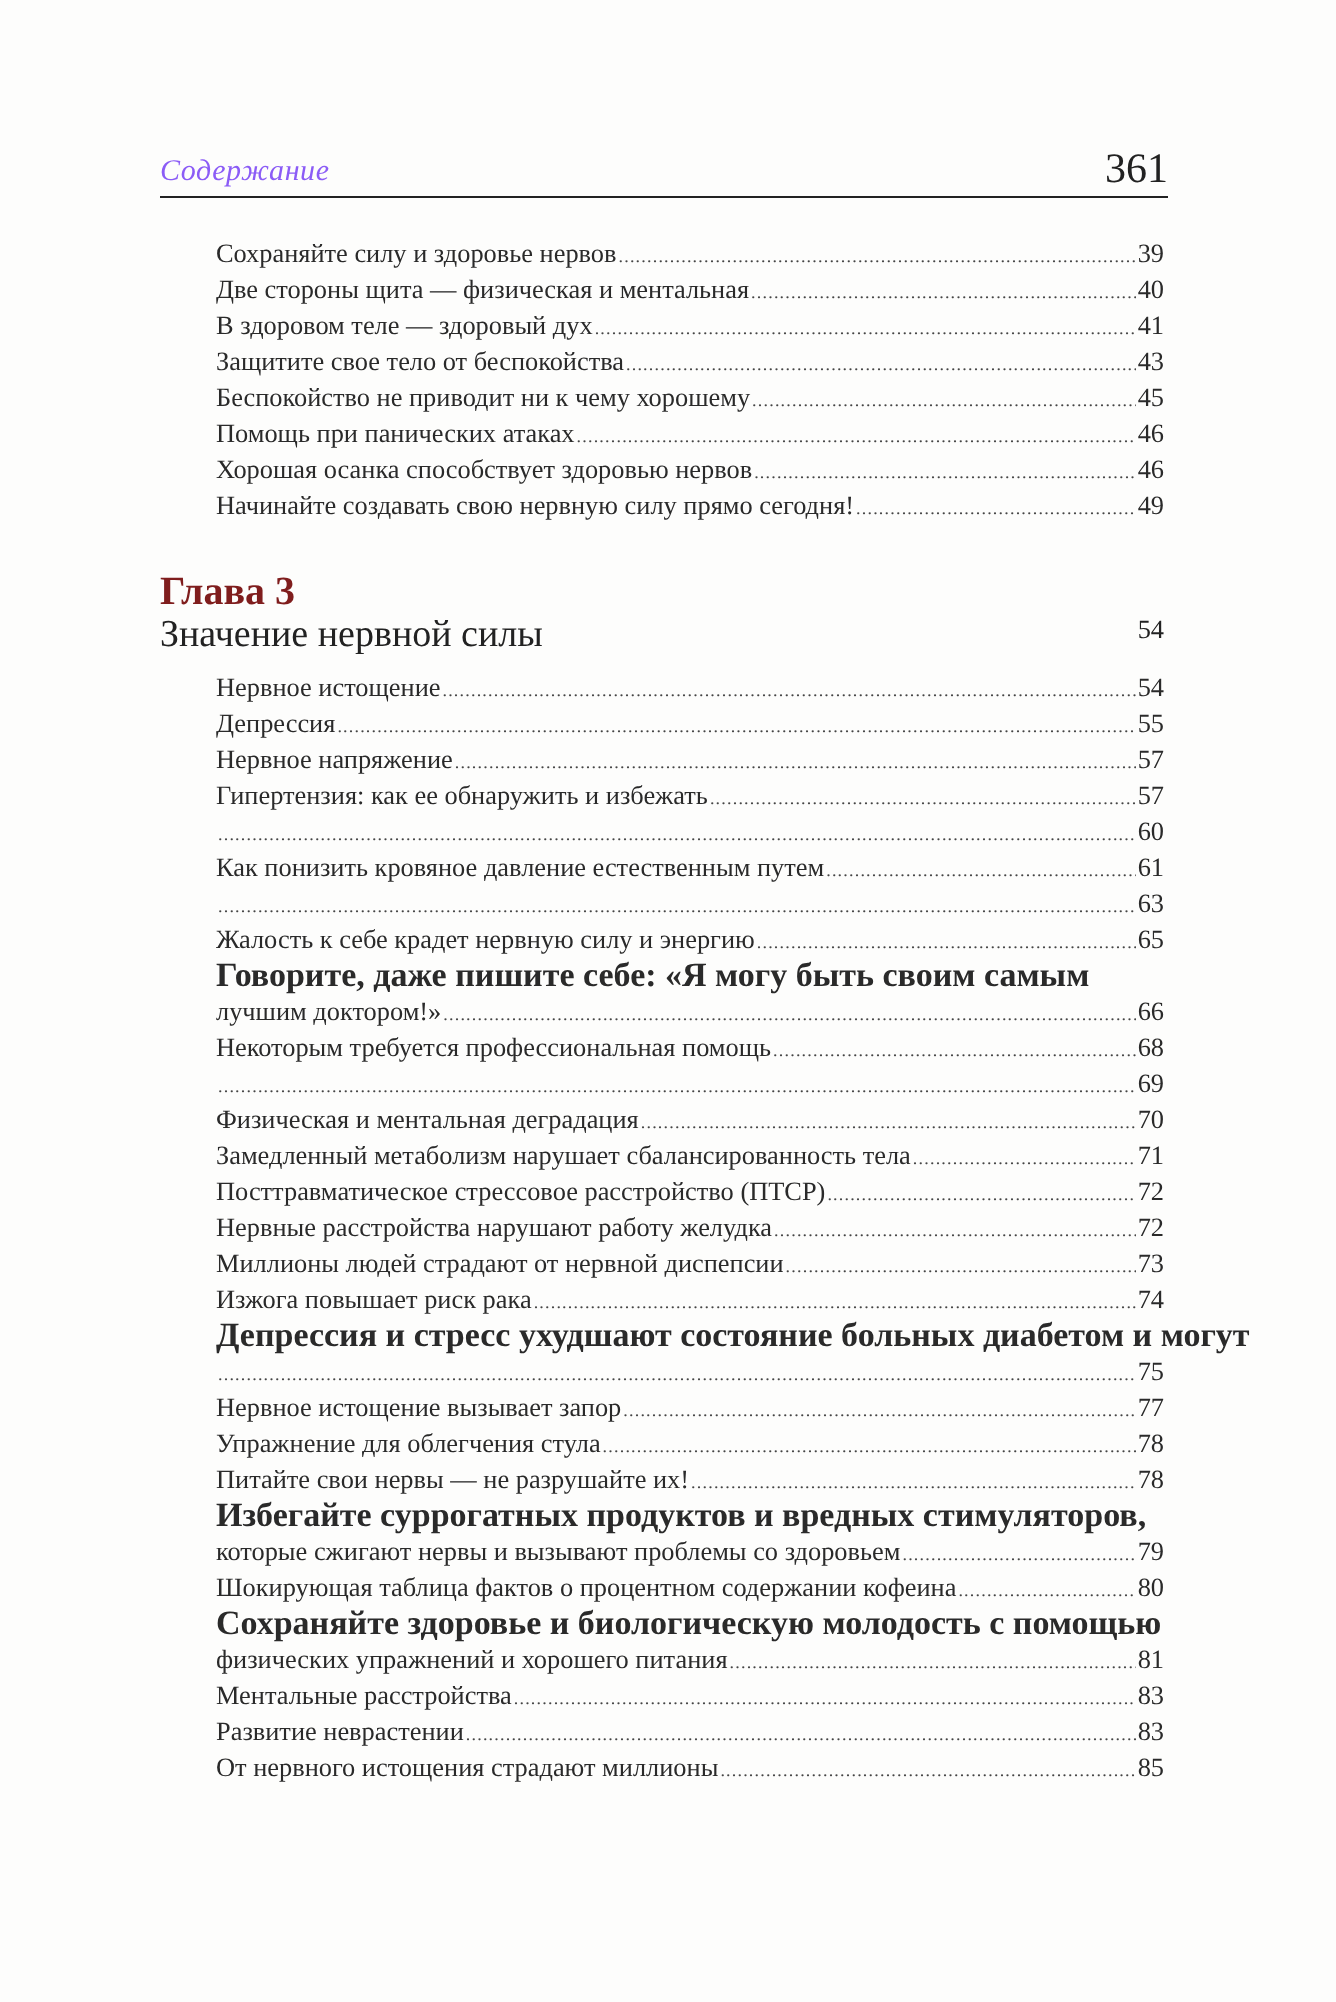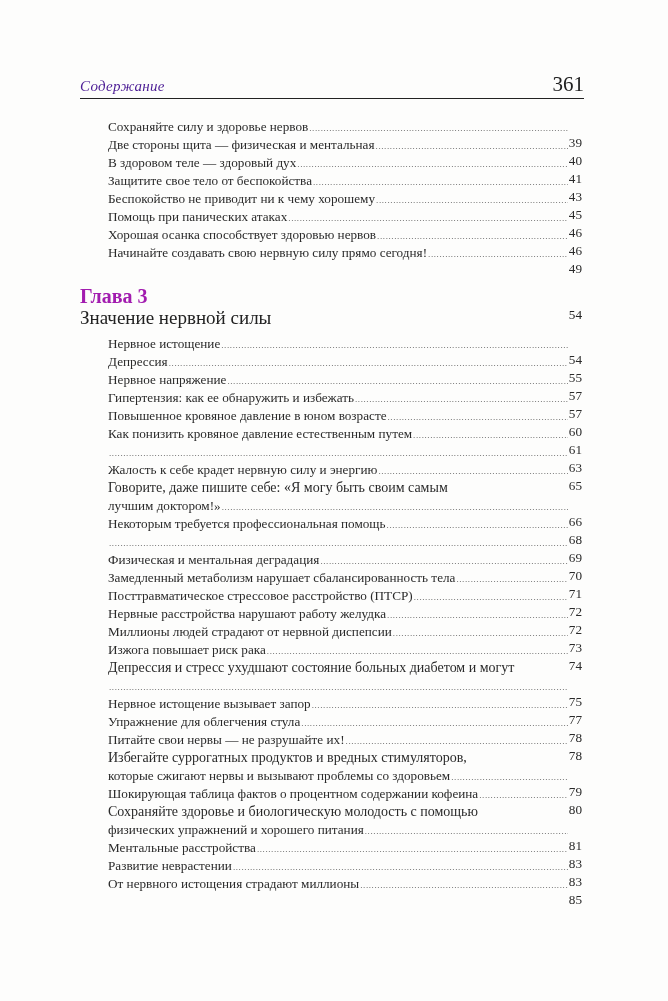--- a/index.html
+++ b/index.html
@@ -5,44 +5,44 @@
   html, body { margin:0; padding:0; }
   body {
     width:668px; height:1001px; background:#fdfdfc; position:relative; overflow:hidden;
     font-family:"Liberation Serif", "DejaVu Serif", serif; color:#2a2a2a;
   }
   .header {
     position:absolute; left:80px; top:72px; width:504px; height:26px;
     border-bottom:1.6px solid #222;
   }
   .header .title {
-    position:absolute; left:0; bottom:3px; font-style:italic; font-size:15px; letter-spacing:0.3px; color:#4c1d95;
+    position:absolute; left:0; bottom:3px; font-style:italic; font-size:15px; letter-spacing:0.3px; color:#8b5cf6;
   }
   .header .pagenum {
     position:absolute; right:0; bottom:1px; font-size:21px; color:#222;
   }
   .toc { position:absolute; left:0; top:0; width:100%; }
   .row {
     position:absolute; left:108px; width:474px; font-size:13.2px; line-height:18px; height:18px;
     display:flex; align-items:flex-start; white-space:nowrap;
   }
   .row .t { flex:0 0 auto; }
   .row .dots {
     flex:1 1 auto; overflow:hidden; margin:0 1px; height:18px; position:relative;
   }
   .row .dots::after {
     content:"........................................................................................................................................................................................................";
     position:absolute; left:0; bottom:3px; font-size:9px; letter-spacing:0.6px; line-height:9px; color:#444;
   }
-  .row .p { flex:0 0 auto;margin-top:16px; }
+  .row .p { flex:0 0 auto; }
   .line1 {
-    position:absolute; left:108px; font-size:14px; line-height:18px; white-space:nowrap;
+    position:absolute; left:108px; font-size:17px; line-height:18px; white-space:nowrap;font-weight:bold;
   }
   .chapter-label {
-    position:absolute; left:80px; top:285px; font-size:20px; font-weight:bold; color:#a21caf;
+    position:absolute; left:80px; top:285px; font-size:20px; font-weight:bold; color:#7f1d1d;
   }
   .chapter-title {
     position:absolute; left:80px; top:307px; width:502px; font-size:19px; height:24px;
     display:flex; align-items:flex-start; white-space:nowrap; color:#222;
   }
   .chapter-title .p { font-size:13.2px; }
 </style>
 </head>
 <body>
 
@@ -115,21 +115,20 @@
       <span class="t">Нервное напряжение</span>
       <span class="dots"></span>
       <span class="p">57</span>
     </div>
   <div class="row" style="top:389px">
       <span class="t">Гипертензия: как ее обнаружить и избежать</span>
       <span class="dots"></span>
       <span class="p">57</span>
     </div>
   <div class="row" style="top:407px">
-      <span class="t">Повышенное кровяное давление в юном возрасте</span>
       <span class="dots"></span>
       <span class="p">60</span>
     </div>
   <div class="row" style="top:425px">
       <span class="t">Как понизить кровяное давление естественным путем</span>
       <span class="dots"></span>
       <span class="p">61</span>
     </div>
   <div class="row" style="top:443px">
       <span class="dots"></span>

